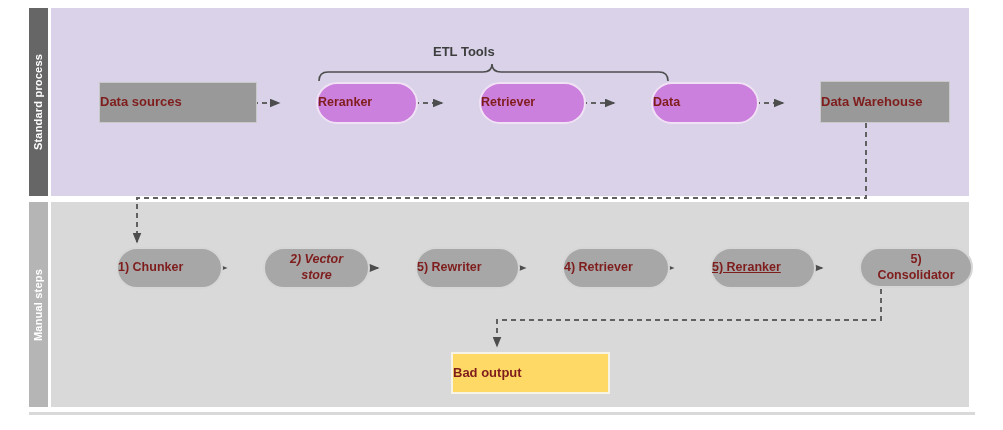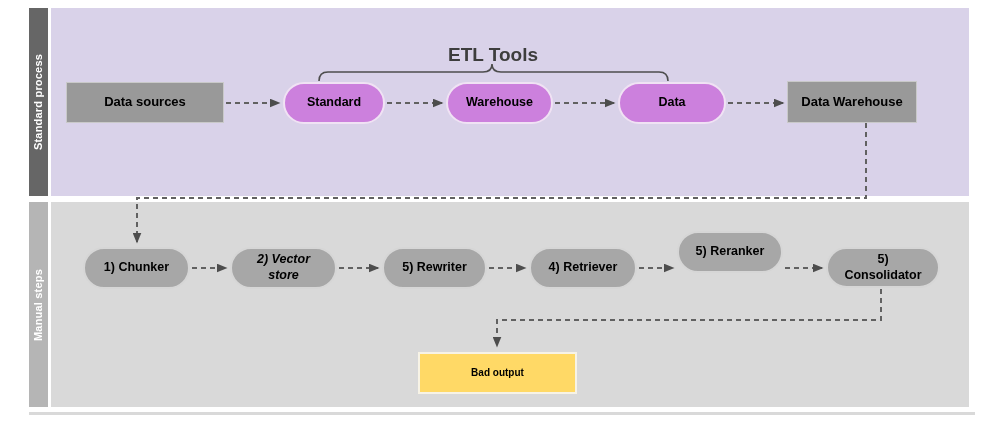--- a/index.html
+++ b/index.html
@@ -15,45 +15,45 @@
     transform:rotate(-90deg);white-space:nowrap;color:#ffffff;
     font-size:11px;font-weight:bold;letter-spacing:.2px;
   }
   .lane-label.top{left:29px;top:8px;width:19px;height:188px;background:#666666;}
   .lane-label.bottom{left:29px;top:202px;width:19px;height:205px;background:#b5b5b5;}
   .lane-body.top{position:absolute;left:51px;top:8px;width:918px;height:188px;background:#d9d2e9;}
   .lane-body.bottom{position:absolute;left:51px;top:202px;width:918px;height:205px;background:#d9d9d9;}
   .divider{position:absolute;left:29px;top:412px;width:946px;height:3px;background:#d9d9d9;}
   
   .node{
-    position:absolute;display:flex;align-items:center;justify-content:center;
-    color:#000000;font-weight:bold;font-size:12.5px;text-align:center;
-    box-sizing:border-box;line-height:1.25;
+    position:absolute;display:flex;align-items:center;justify-content:flex-start;
+    color:#7f1d1d;font-weight:bold;font-size:12.5px;text-align:center;
+    box-sizing:border-box;line-height:1.25;margin-left:33px;
   }
   .rect-gray{background:#999999;border:1.5px solid #c9c9c9;font-size:13px;}
   .pill{border-radius:21px;}
   .pill-purple{background:#cc80dd;border:2px solid #f0e2f4;}
   .pill-gray{background:#a7a7a7;border:2px solid #d6d6d6;}
-  .rect-yellow{background:#ffd966;border:2px solid #f7f3e6;font-size:10px;}
+  .rect-yellow{background:#ffd966;border:2px solid #f7f3e6;font-size:13px;}
   #n-data-sources{left:66px;top:82px;width:158px;height:41px;}
   #n-extract{left:283px;top:82px;width:102px;height:42px;}
   #n-transform{left:446px;top:82px;width:107px;height:42px;}
   #n-load{left:618px;top:82px;width:108px;height:42px;}
   #n-data-warehouse{left:787px;top:81px;width:130px;height:42px;}
   #n-chunker{left:83px;top:247px;width:107px;height:42px;}
   #n-vector-store{left:230px;top:247px;width:107px;height:42px;padding:0 14px;font-style:italic;}
   #n-rewriter{left:382px;top:247px;width:105px;height:42px;}
   #n-retriever{left:529px;top:247px;width:108px;height:42px;}
-  #n-reranker{left:677px;top:231px;width:106px;height:42px;}
+  #n-reranker{left:677px;top:247px;width:106px;height:42px;text-decoration:underline;}
   #n-consolidator{left:826px;top:247px;width:114px;height:41px;padding:0 16px;}
   #n-bad-output{left:418px;top:352px;width:159px;height:42px;}
   
   .etl-label{
-    position:absolute;left:433px;top:44px;width:120px;text-align:center;
-    color:#3d3d3d;font-size:19px;font-weight:bold;
+    position:absolute;left:433px;top:44px;width:120px;text-align:left;
+    color:#3d3d3d;font-size:13px;font-weight:bold;
   }
   svg.overlay{position:absolute;left:0;top:0;width:1003px;height:430px;pointer-events:none;}
 </style>
 </head>
 <body>
 
 <div class="canvas">
 
   <div class="lane-body top"></div>
   <div class="lane-body bottom"></div>
@@ -86,24 +86,24 @@
     </g>
     <path d="M319,81 Q319,72 328,72 L483,72 Q492,72 492,64 Q492,72 501,72 L659,72 Q668,72 668,81" stroke="#4d4d4d" stroke-width="1.6" fill="none"></path>
   </svg>
 
   <div class="etl-label">ETL Tools</div>
 
   <div class="node rect-gray" id="n-data-sources">
     <span>Data sources</span>
   </div>
   <div class="node pill pill-purple" id="n-extract">
-    <span>Standard</span>
+    <span>Reranker</span>
   </div>
   <div class="node pill pill-purple" id="n-transform">
-    <span>Warehouse</span>
+    <span>Retriever</span>
   </div>
   <div class="node pill pill-purple" id="n-load">
     <span>Data</span>
   </div>
   <div class="node rect-gray" id="n-data-warehouse">
     <span>Data Warehouse</span>
   </div>
 
   <div class="node pill pill-gray" id="n-chunker">
     <span>1) Chunker</span>

